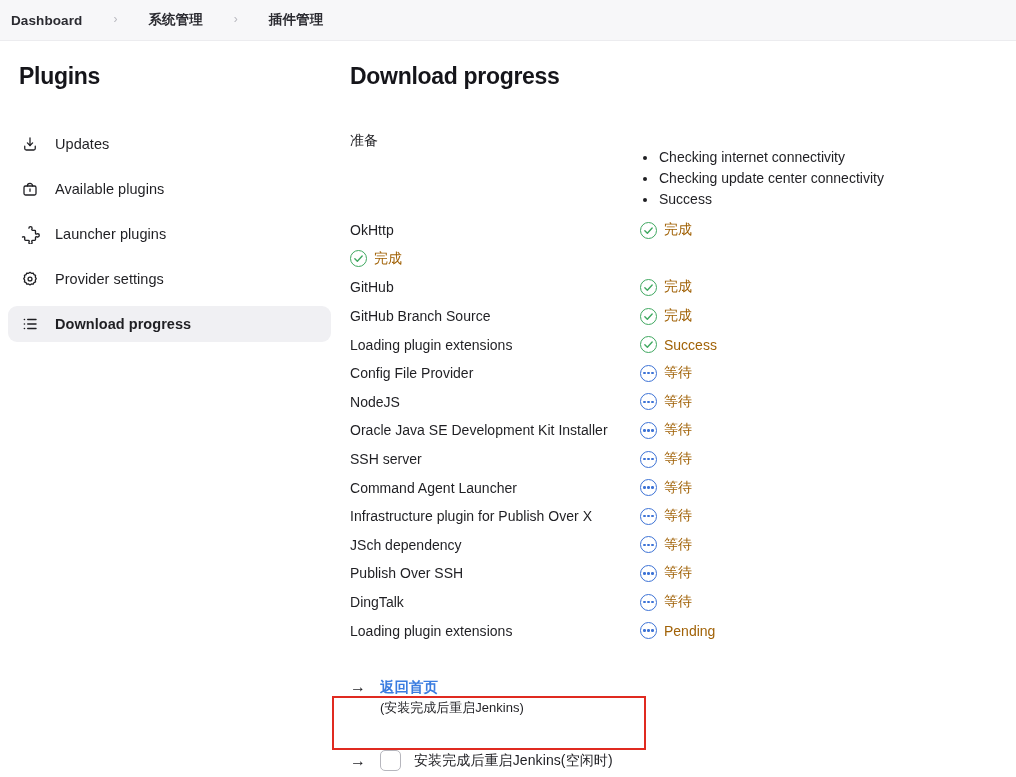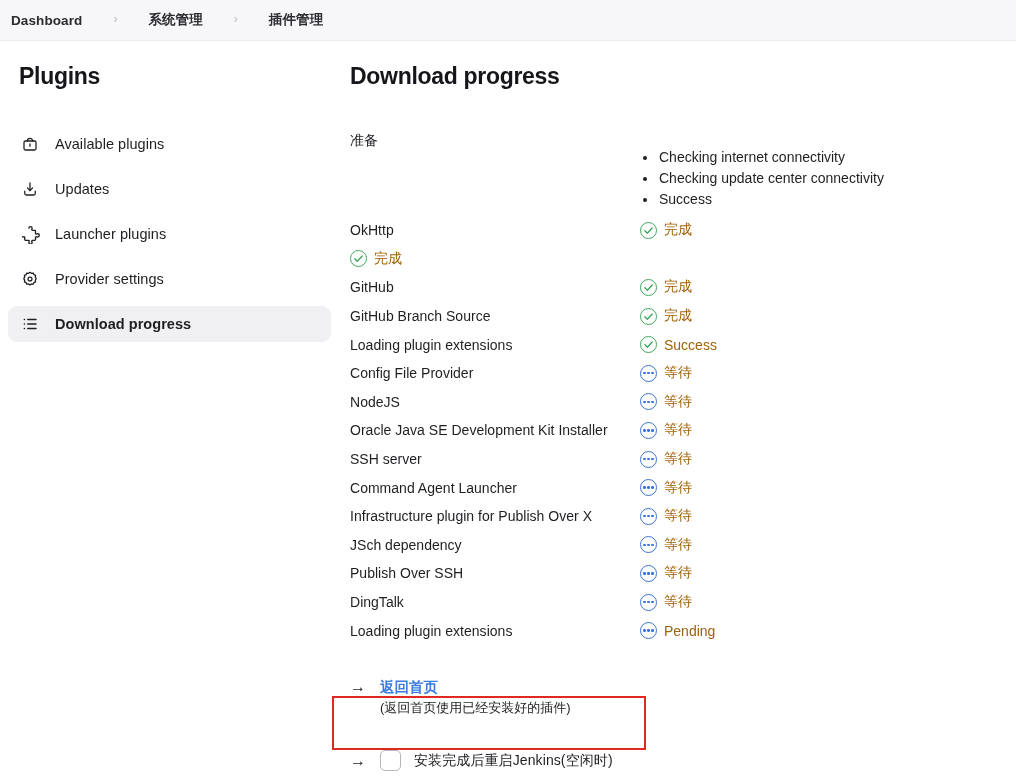--- a/index.html
+++ b/index.html
@@ -271,37 +271,37 @@
 </div>
 
 <div id="body-wrap">
 
   <div id="sidebar">
     <h1 id="plugins-title">Plugins</h1>
 
     <div class="nav-item">
       <span class="nav-icon">
         <svg width="18" height="18" viewBox="0 0 24 24" fill="none" stroke="currentColor" stroke-width="1.7" stroke-linecap="round" stroke-linejoin="round">
+          <path d="M5 15v3a2 2 0 0 0 2 2h10a2 2 0 0 0 2-2v-3"></path>
+          <path d="M12 4v10"></path>
+            <path d="M8.5 10.5 12 14l3.5-3.5"></path>
+        </svg>
+      </span>
+      <span class="nav-label">Updates</span>
+    </div>
+
+    <div class="nav-item">
+      <span class="nav-icon">
+        <svg width="18" height="18" viewBox="0 0 24 24" fill="none" stroke="currentColor" stroke-width="1.7" stroke-linecap="round" stroke-linejoin="round">
           <rect x="4" y="8" width="16" height="12" rx="2"></rect>
           <path d="M8.5 8a3.5 3.5 0 0 1 7 0"></path>
           <path d="M12 12v3"></path>
         </svg>
       </span>
       <span class="nav-label">Available plugins</span>
-    </div>
-
-    <div class="nav-item">
-      <span class="nav-icon">
-        <svg width="18" height="18" viewBox="0 0 24 24" fill="none" stroke="currentColor" stroke-width="1.7" stroke-linecap="round" stroke-linejoin="round">
-          <path d="M5 15v3a2 2 0 0 0 2 2h10a2 2 0 0 0 2-2v-3"></path>
-          <path d="M12 4v10"></path>
-            <path d="M8.5 10.5 12 14l3.5-3.5"></path>
-        </svg>
-      </span>
-      <span class="nav-label">Updates</span>
     </div>
 
     <div class="nav-item">
       <span class="nav-icon">
         <svg width="19" height="19" viewBox="0 0 24 24" fill="none" stroke="currentColor" stroke-width="1.7" stroke-linecap="round" stroke-linejoin="round">
           <path d="M10 4a2 2 0 0 1 4 0c0 .7-.4 1.3-.4 1.8 0 .6.5 1 1.1 1h2.6a1 1 0 0 1 1 1v2.6c0 .6.4 1.1 1 1.1.5 0 1.1-.4 1.8-.4a2 2 0 0 1 0 4c-.7 0-1.3-.4-1.8-.4-.6 0-1 .5-1 1.1v2.6a1 1 0 0 1-1 1h-2.6c-.6 0-1.1.4-1.1 1 0 .5.4 1.1.4 1.8a2 2 0 0 1-4 0c0-.7.4-1.3.4-1.8 0-.6-.5-1-1.1-1H5.7a1 1 0 0 1-1-1v-2.6c0-.6-.4-1.1-1-1.1-.5 0-1.1.4-1.8.4"></path>
         </svg>
       </span>
       <span class="nav-label">Launcher plugins</span>
     </div>
@@ -530,21 +530,21 @@
         </div>
       </div>
 
     <div id="footer">
       <div id="restart-box"></div>
 
       <div class="footer-line">
         <span class="arrow-glyph">→</span>
         <a id="home-link">返回首页</a>
       </div>
-      <div id="home-hint">(返回首页使用已经安装好的插件)</div>
+      <div id="home-hint">(安装完成后重启Jenkins)</div>
 
       <div id="restart-line">
         <span class="arrow-glyph">→</span>
         <span id="restart-checkbox"></span>
         <span id="restart-label">安装完成后重启Jenkins(空闲时)</span>
       </div>
     </div>
   </div>
 </div>
 

